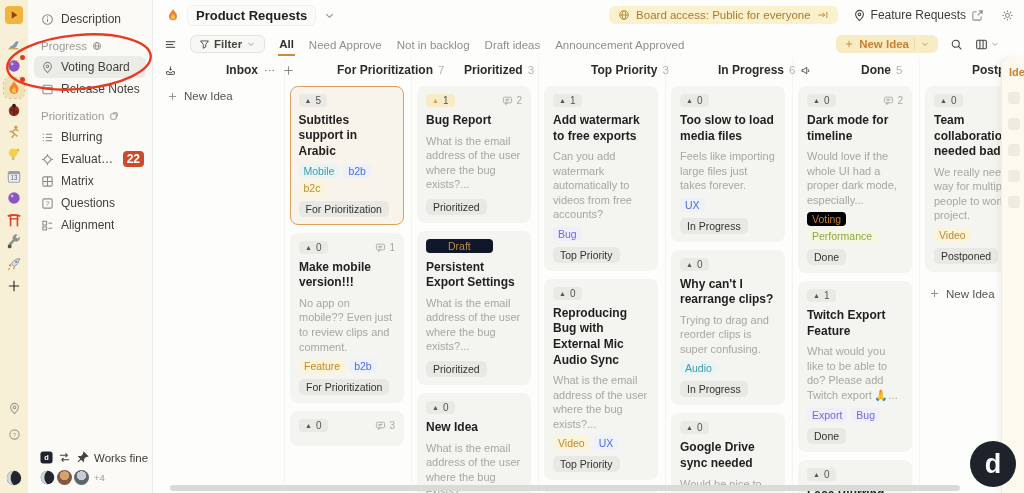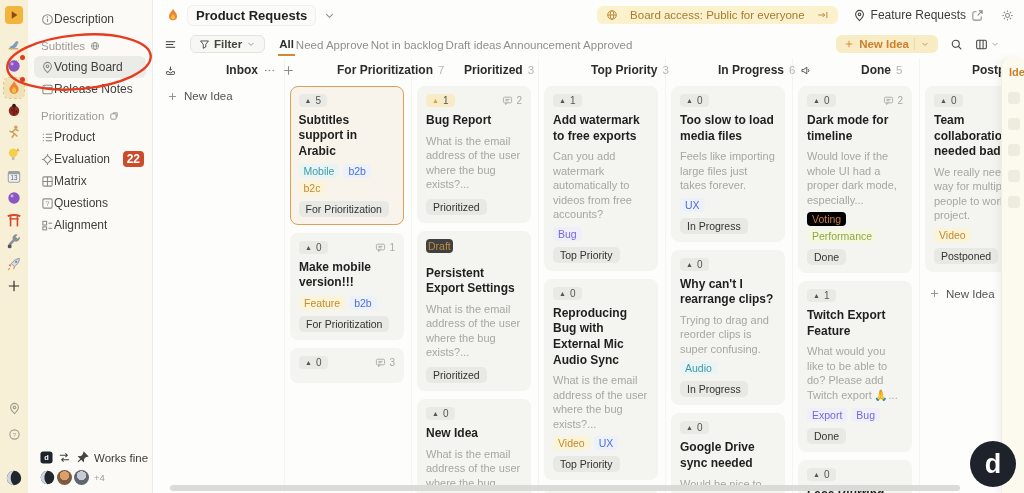--- a/index.html
+++ b/index.html
@@ -24,21 +24,21 @@
   .rail-item{position:absolute;left:4px;width:20px;height:20px;border-radius:5px;
     display:flex;align-items:center;justify-content:center;}
   .rail-item.selected{background:#efe2b6;outline:1px dashed #dcc98e;}
   .rail-item .dot{position:absolute;right:-1px;top:-1px;width:5px;height:5px;border-radius:50%;background:#e03a23;}
   .rail-divider{position:absolute;left:9px;top:60px;width:10px;border-top:1px dotted #d8c99a;}
   .rail-bottom .licon{color:#9a9a8e;}
 
   
   .sidebar{position:absolute;left:28px;top:0;width:124px;height:493px;background:#fbfaf7;
     border-right:1px solid #ececea;z-index:4;font-size:12px;}
-  .side-row{height:22px;display:flex;align-items:center;margin:0 6px;padding:0 2px 0 7px;
+  .side-row{height:22px;display:flex;align-items:center;gap:7px;margin:0 6px;padding:0 2px 0 7px;
     border-radius:6px;color:#3e3e3b;white-space:nowrap;}
   .side-row.active{background:#ebebe7;}
   .side-row .lbl{overflow:hidden;text-overflow:ellipsis;}
   .side-top{padding-top:8px;}
   .side-section{display:flex;align-items:center;gap:5px;color:#9c9c97;font-size:11.5px;
     padding:10px 6px 4px 13px;white-space:nowrap;}
   .side-badge{margin-left:auto;background:#cb4b2a;color:#fff;font-size:12px;font-weight:bold;
     border-radius:4px;padding:1px 4px;}
   .side-footer{position:absolute;left:12px;bottom:8px;}
   .side-footer .frow{display:flex;align-items:center;gap:5px;font-size:11.5px;color:#3c3c38;}
@@ -51,21 +51,21 @@
   
   .annotation{position:absolute;left:0;top:0;z-index:70;pointer-events:none;}
 
   
   .topbar{position:absolute;left:152px;top:0;right:0;height:30px;display:flex;align-items:center;
     padding:0 10px 0 14px;gap:7px;z-index:3;}
   .tb-title-wrap{display:flex;align-items:center;gap:6px;background:#fbfbf9;border:1px solid #f0f0ec;
     border-radius:6px;padding:2px 8px;}
   .tb-title{font-size:13px;font-weight:bold;color:#222220;}
   .tb-spacer{flex:1;}
-  .access-pill{display:flex;align-items:center;gap:12px;background:#fbf1cd;border-radius:6px;
+  .access-pill{display:flex;align-items:center;gap:6px;background:#fbf1cd;border-radius:6px;
     padding:3px 9px;font-size:11.5px;color:#a87b2e;}
   .access-pill .licon{color:#b98a3c;width:12px;height:12px;}
   .feature-req{display:flex;align-items:center;gap:5px;font-size:12px;color:#3c3c38;margin-left:8px;}
   .gearbtn{margin-left:10px;}
 
   
   .filterbar{position:absolute;left:152px;top:30px;right:24px;height:28px;display:flex;
     align-items:center;gap:13px;padding-left:12px;z-index:3;}
   .filter-btn{display:flex;align-items:center;gap:4px;border:1px solid #e3e3df;background:#f7f7f3;
     border-radius:6px;padding:2px 8px;font-size:11.5px;color:#464641;font-weight:bold;}
@@ -91,22 +91,22 @@
   .card{background:#f4f4f1;border-radius:8px;padding:8px 9px;margin:4px 2px 8px;font-size:11px;}
   .card.selected{border:1.5px solid #dca05e;background:#f8f4eb;padding:6.5px 7.5px;}
   .vote-row{display:flex;justify-content:space-between;align-items:center;margin-bottom:6px;}
   .vote{display:inline-flex;align-items:center;gap:4px;background:#e9e9e5;border-radius:4px;
     padding:1px 6px;font-size:10px;color:#55554f;}
   .vote .tri{font-size:7px;line-height:1;color:#55554f;}
   .vote.voted{background:#f8ecc8;}
   .vote.voted .tri{color:#dfa13c;}
   .comments{display:inline-flex;align-items:center;gap:3px;color:#a8a8a3;font-size:10px;}
   .comments .licon{color:#a8a8a3;width:11px;height:11px;}
-  .draft-pill{display:inline-block;background:#404040;color:#c08a3e;padding:1px 2px;border-radius:4px;
-    font-size:10.5px;margin-bottom:13px;}
+  .draft-pill{display:inline-block;background:#0f172a;color:#c08a3e;padding:1px 22px;border-radius:4px;
+    font-size:10.5px;margin-bottom:7px;}
   .card-title{font-size:12px;font-weight:bold;color:#1f1f1d;line-height:1.3;margin-bottom:5px;}
   .card-desc{font-size:11px;color:#a7a7a2;line-height:1.32;margin-bottom:5px;}
   .tags{display:flex;flex-wrap:wrap;gap:3px 4px;margin-bottom:4px;}
   .tag{font-size:10.5px;padding:1px 5px;border-radius:4px;white-space:nowrap;}
   .tag.teal{color:#3e9aa8;background:#e9f5f5;}
   .tag.blue{color:#4a6fd6;background:#edf1fc;}
   .tag.yellow{color:#c28a31;background:#fcf4d9;}
   .tag.purple{color:#7468dd;background:#efeefb;text-align:center;}
   .tag.green{color:#8fa83e;background:#f4f7e2;}
   .tag.orange{color:#cd7e2f;background:#000000;}
@@ -287,21 +287,21 @@
             <circle cx="7" cy="7" r="5.2" fill="none" stroke="currentColor"></circle>
             <line x1="7" y1="6.2" x2="7" y2="9.6" stroke="currentColor"></line>
             <circle cx="7" cy="4.3" r="0.75" fill="currentColor" stroke="none"></circle>
           </svg>
         </span>
       <span class="lbl">Description</span>
     </div>
   </div>
   <div>
       <div class="side-section">
-        <span>Subtitles</span>
+        <span>Progress</span>
         <span class="licon tiny">
           <svg viewBox="0 0 14 14">
             <circle cx="7" cy="7" r="5" fill="none" stroke="currentColor"></circle>
             <ellipse cx="7" cy="7" rx="2.2" ry="5" fill="none" stroke="currentColor"></ellipse>
             <line x1="2" y1="7" x2="12" y2="7" stroke="currentColor"></line>
           </svg>
         </span>
       </div>
       <div class="side-row active">
         <span class="licon">
@@ -335,21 +335,21 @@
         <span class="licon">
           <svg viewBox="0 0 14 14">
             <line x1="5.2" y1="3.5" x2="12" y2="3.5" stroke="currentColor"></line>
             <line x1="5.2" y1="7" x2="12" y2="7" stroke="currentColor"></line>
             <line x1="5.2" y1="10.5" x2="12" y2="10.5" stroke="currentColor"></line>
             <line x1="2" y1="3.5" x2="3.2" y2="3.5" stroke="currentColor"></line>
             <line x1="2" y1="7" x2="3.2" y2="7" stroke="currentColor"></line>
             <line x1="2" y1="10.5" x2="3.2" y2="10.5" stroke="currentColor"></line>
           </svg>
         </span>
-        <span class="lbl">Product</span>
+        <span class="lbl">Blurring</span>
       </div>
       <div class="side-row">
         <span class="licon">
           <svg viewBox="0 0 14 14">
             <rect x="4" y="4" width="6" height="6" fill="none" stroke="currentColor" transform="rotate(45 7 7)"></rect>
             <line x1="7" y1="1" x2="7" y2="2.8" stroke="currentColor"></line>
             <line x1="7" y1="11.2" x2="7" y2="13" stroke="currentColor"></line>
             <line x1="1" y1="7" x2="2.8" y2="7" stroke="currentColor"></line>
             <line x1="11.2" y1="7" x2="13" y2="7" stroke="currentColor"></line>
           </svg>
@@ -494,21 +494,21 @@
           <path d="M2 2.5h10L8.6 6.8v3.4l-3.2 1.6V6.8L2 2.5Z" fill="none" stroke="currentColor" stroke-linejoin="round"></path>
         </svg>
       </span>
     <span>Filter</span>
     <span class="licon tiny">
         <svg viewBox="0 0 14 14">
           <path d="M3.5 5.5L7 9l3.5-3.5" fill="none" stroke="currentColor"></path>
         </svg>
       </span>
   </div>
-  <div style="display:flex;align-items:center;">
+  <div style="display:flex;gap:13px;align-items:center;">
       <span class="ftab active">All</span>
       <span class="ftab">Need Approve</span>
       <span class="ftab">Not in backlog</span>
       <span class="ftab">Draft ideas</span>
       <span class="ftab">Announcement Approved</span>
     </div>
   <div class="fb-right">
     <div class="new-idea-btn">
       <span class="licon tiny" style="color:#cd7e2f">
           <svg viewBox="0 0 14 14">
@@ -606,21 +606,21 @@
               <span class="licon">
                 <svg viewBox="0 0 14 14">
                   <rect x="1.8" y="2.8" width="10.4" height="7.2" rx="1.6" fill="none" stroke="currentColor"></rect>
                   <path d="M4.5 10v2.2L7 10" fill="none" stroke="currentColor"></path>
                   <line x1="4.3" y1="5.6" x2="9.7" y2="5.6" stroke="currentColor"></line>
                   <line x1="4.3" y1="7.4" x2="8.2" y2="7.4" stroke="currentColor"></line>
                 </svg>
               </span>
               <span>1</span>
             </span>
-          </div><div class="card-title">Make mobile version!!!</div><div class="tags">
+          </div><div class="card-title">Make mobile version!!!</div><div class="card-desc">No app on mobile?? Even just to review clips and comment.</div><div class="tags">
             <span class="tag yellow">Feature</span>
             <span class="tag blue">b2b</span>
           </div><span class="status-pill">For Prioritization</span></div>
         <div class="card">
           <div class="vote-row">
             <span class="vote">
               <span class="tri">▲</span>
               <span>0</span>
             </span>
             <span class="comments">

